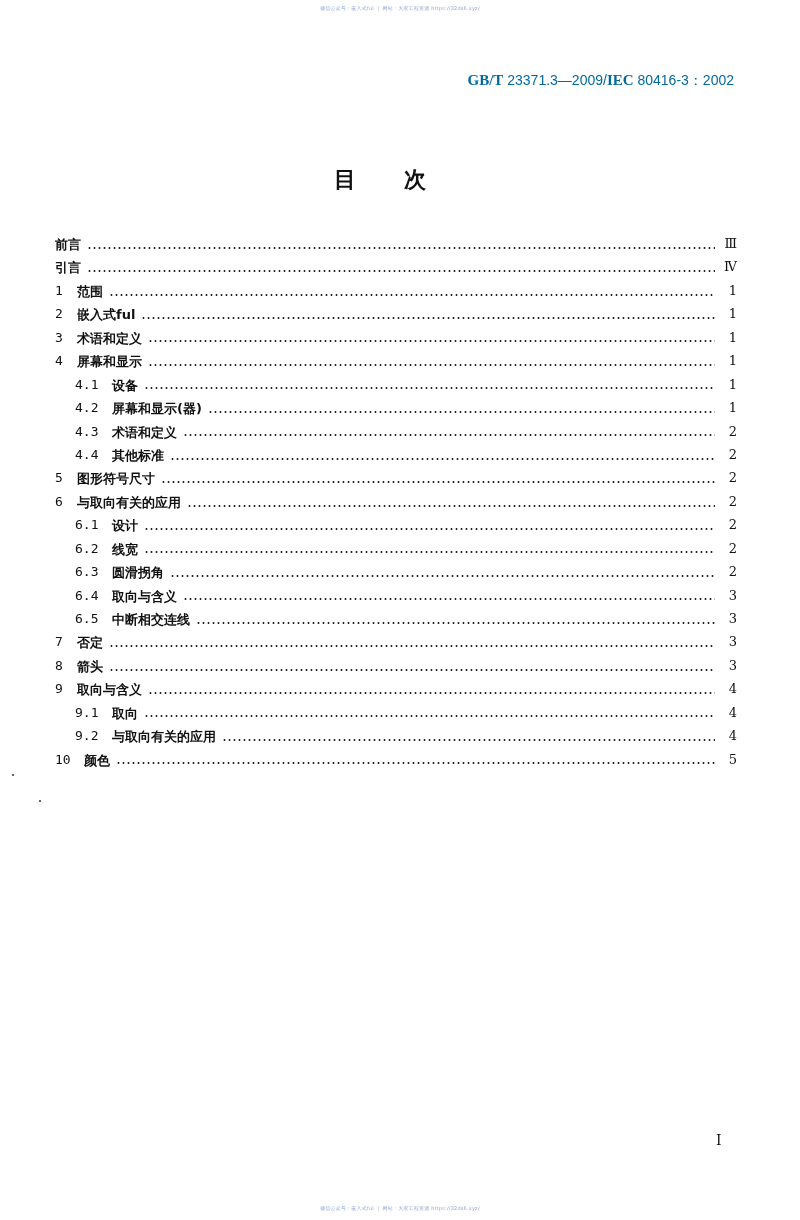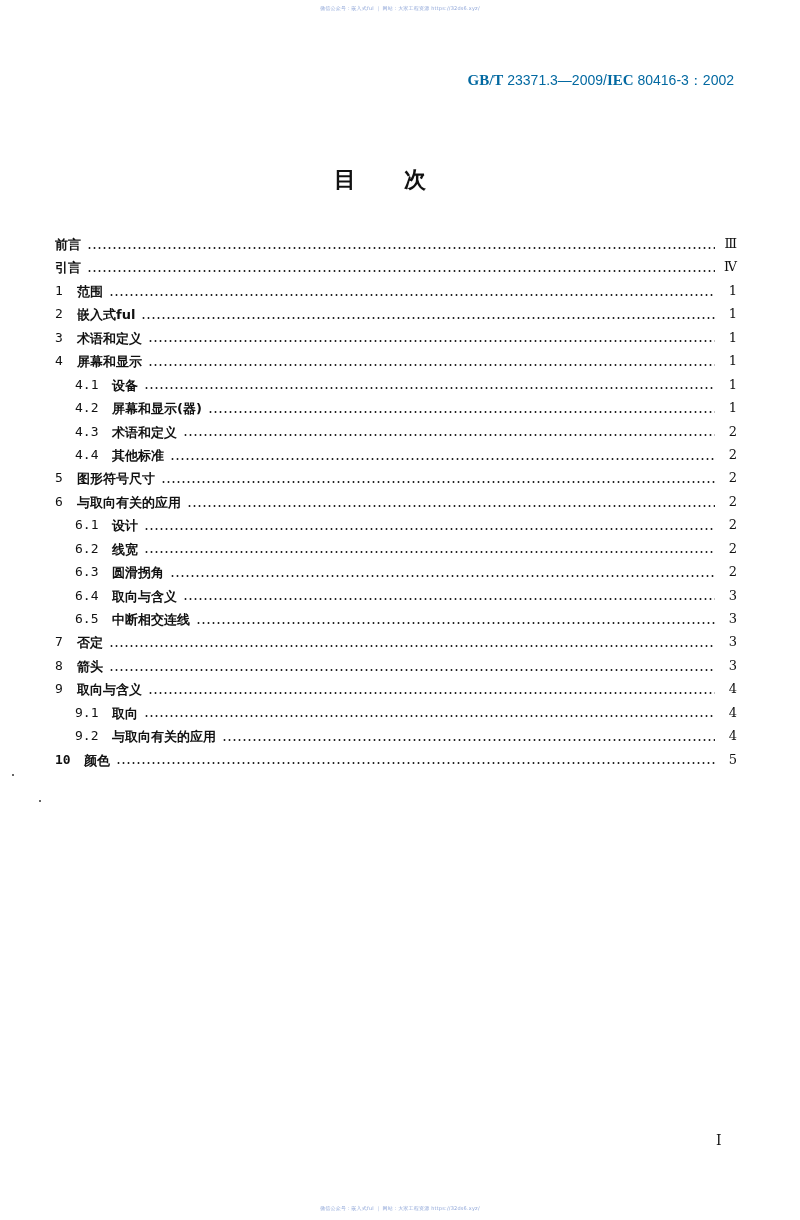--- a/index.html
+++ b/index.html
@@ -51,21 +51,21 @@
       white-space: nowrap;
     }
     .toc-num {
       font-family: "DejaVu Sans Mono", monospace;
       font-weight: normal;
       font-size: 13px;
       display: inline-block;
     }
     .lvl1 .toc-num { width: 22px; }
     .lvl2 .toc-num { width: 37px; margin-left: 20px; }
-    .lvl10 .toc-num { width: 29px; font-weight: bold; }
+    .lvl10 .toc-num { width: 29px; }
     .toc-title { flex: none; padding-right: 6px; }
     .toc-dots {
       flex: 1;
       overflow: hidden;
       height: 6px;
       margin-right: 8px;
       background-image: radial-gradient(circle, #222 0.9px, transparent 1.2px);
       background-size: 5px 6px;
       background-repeat: repeat-x;
       background-position: left center;

